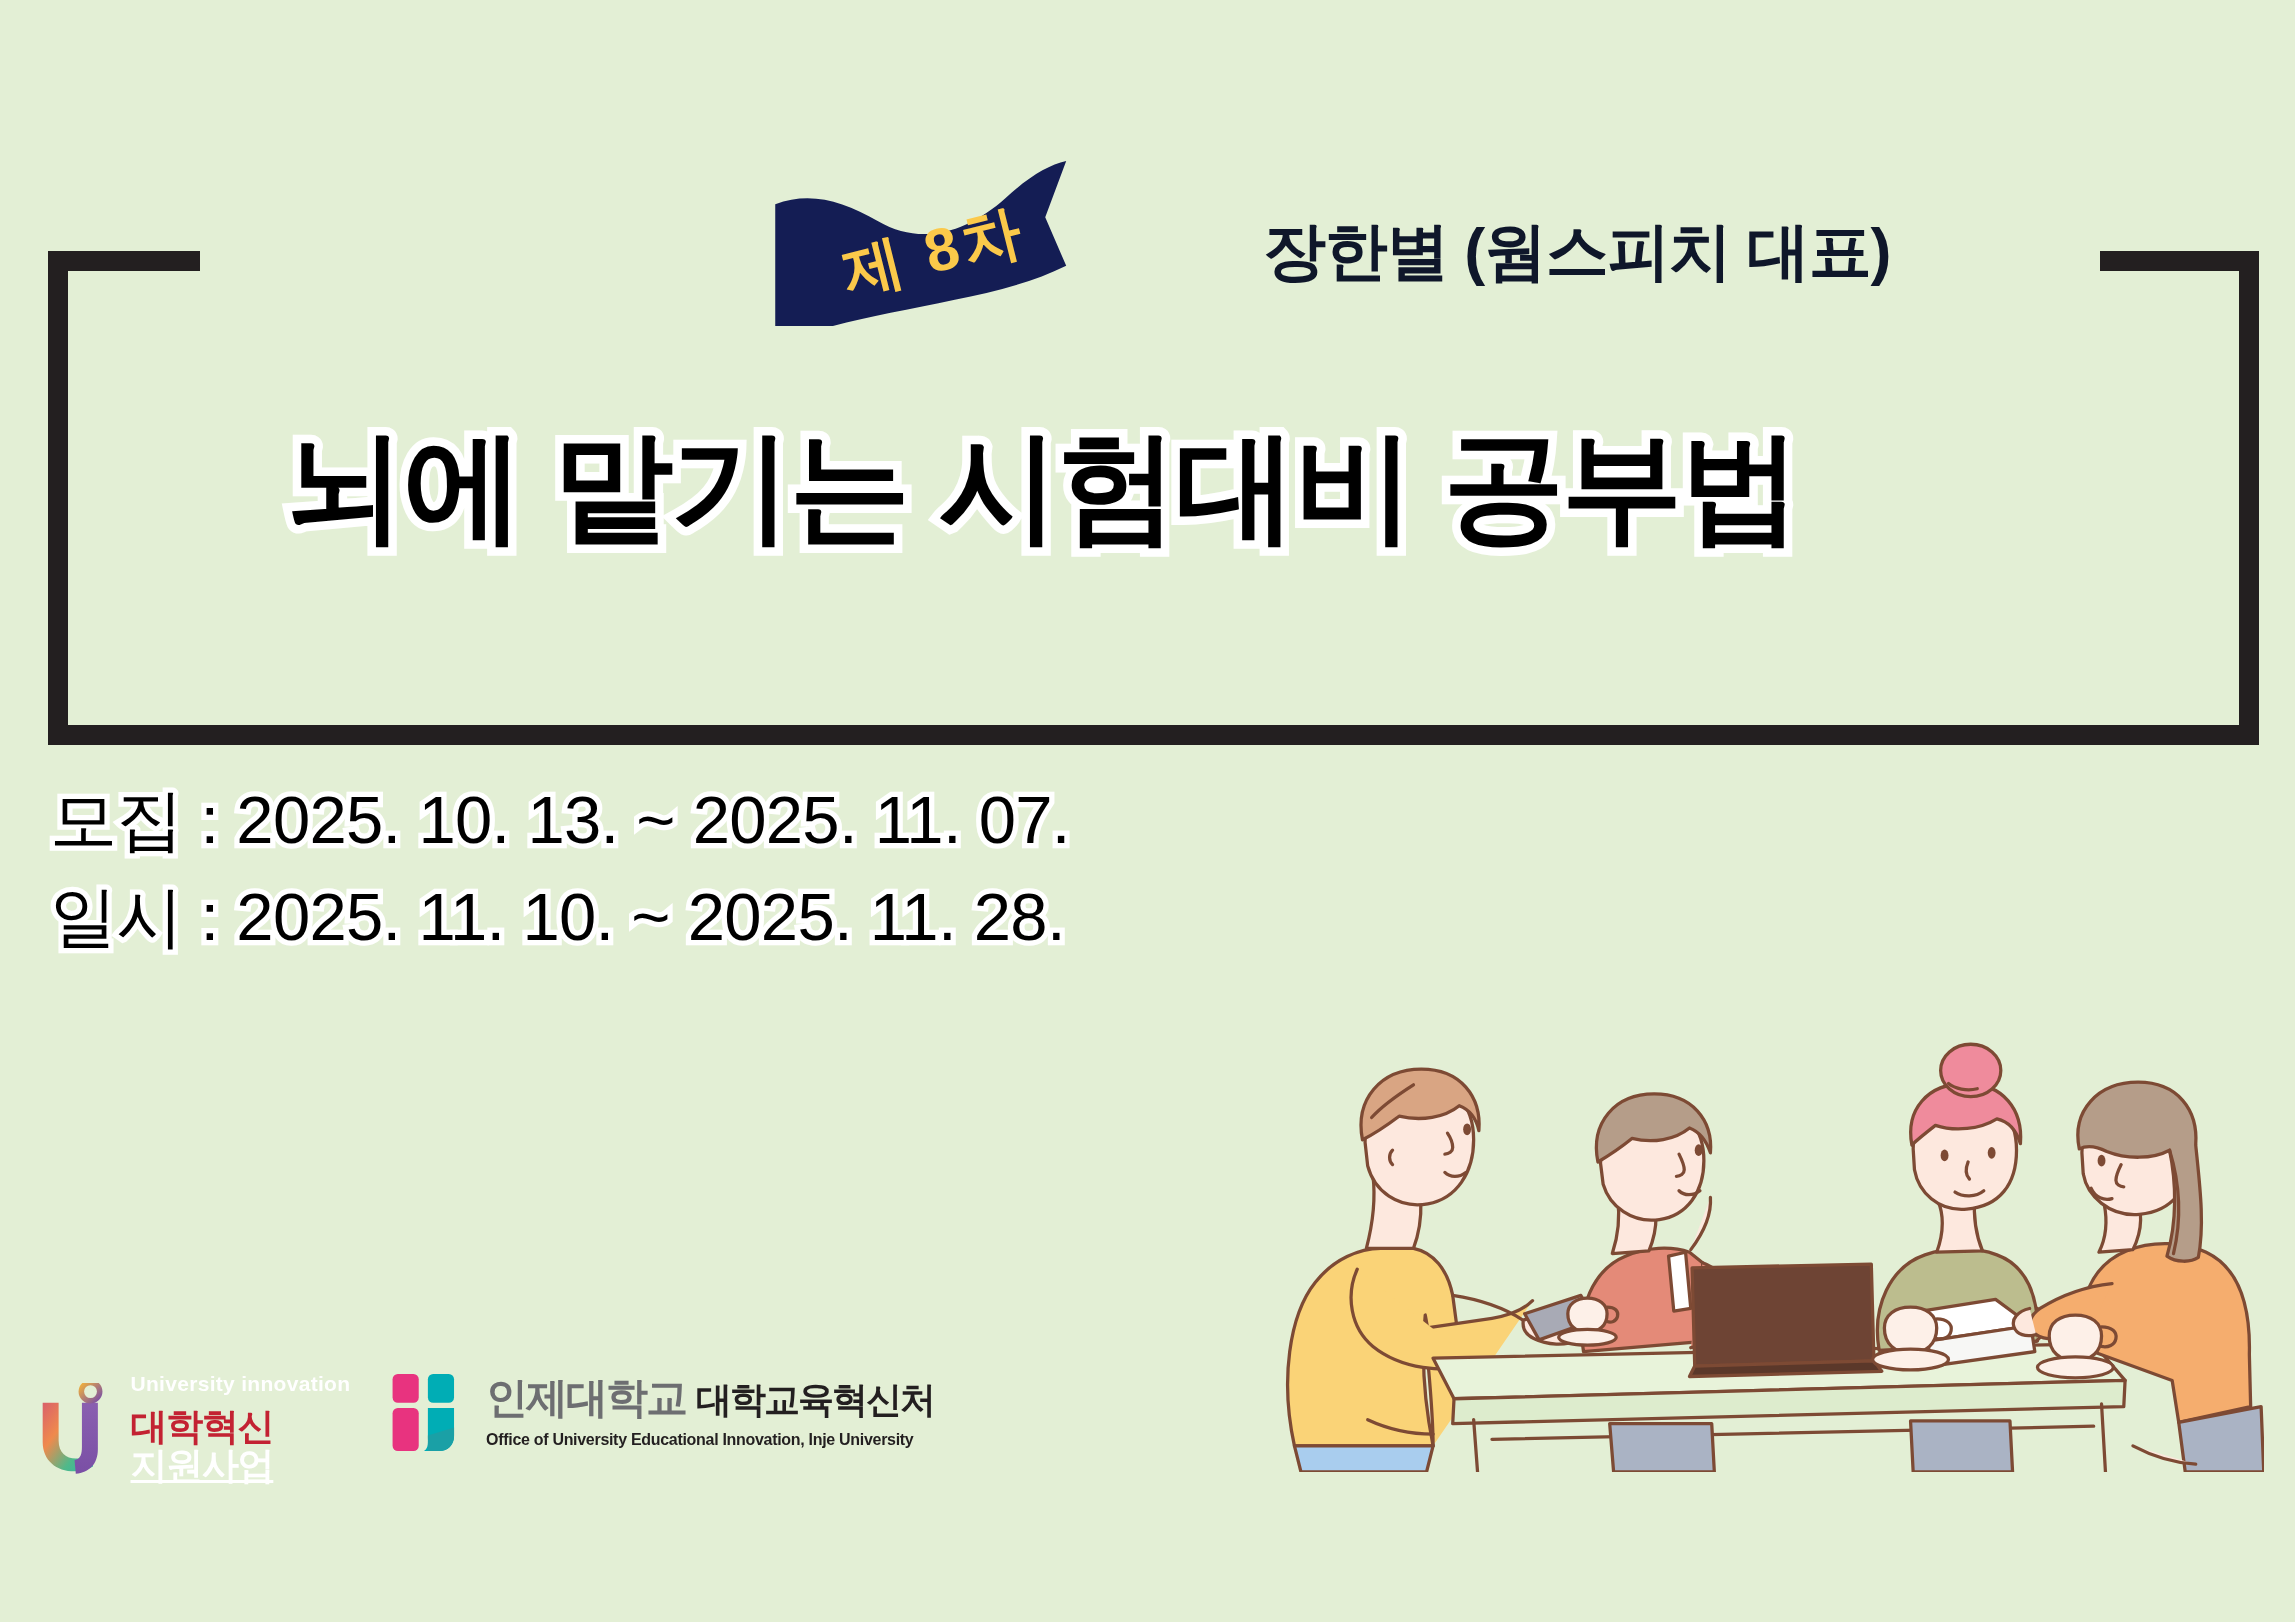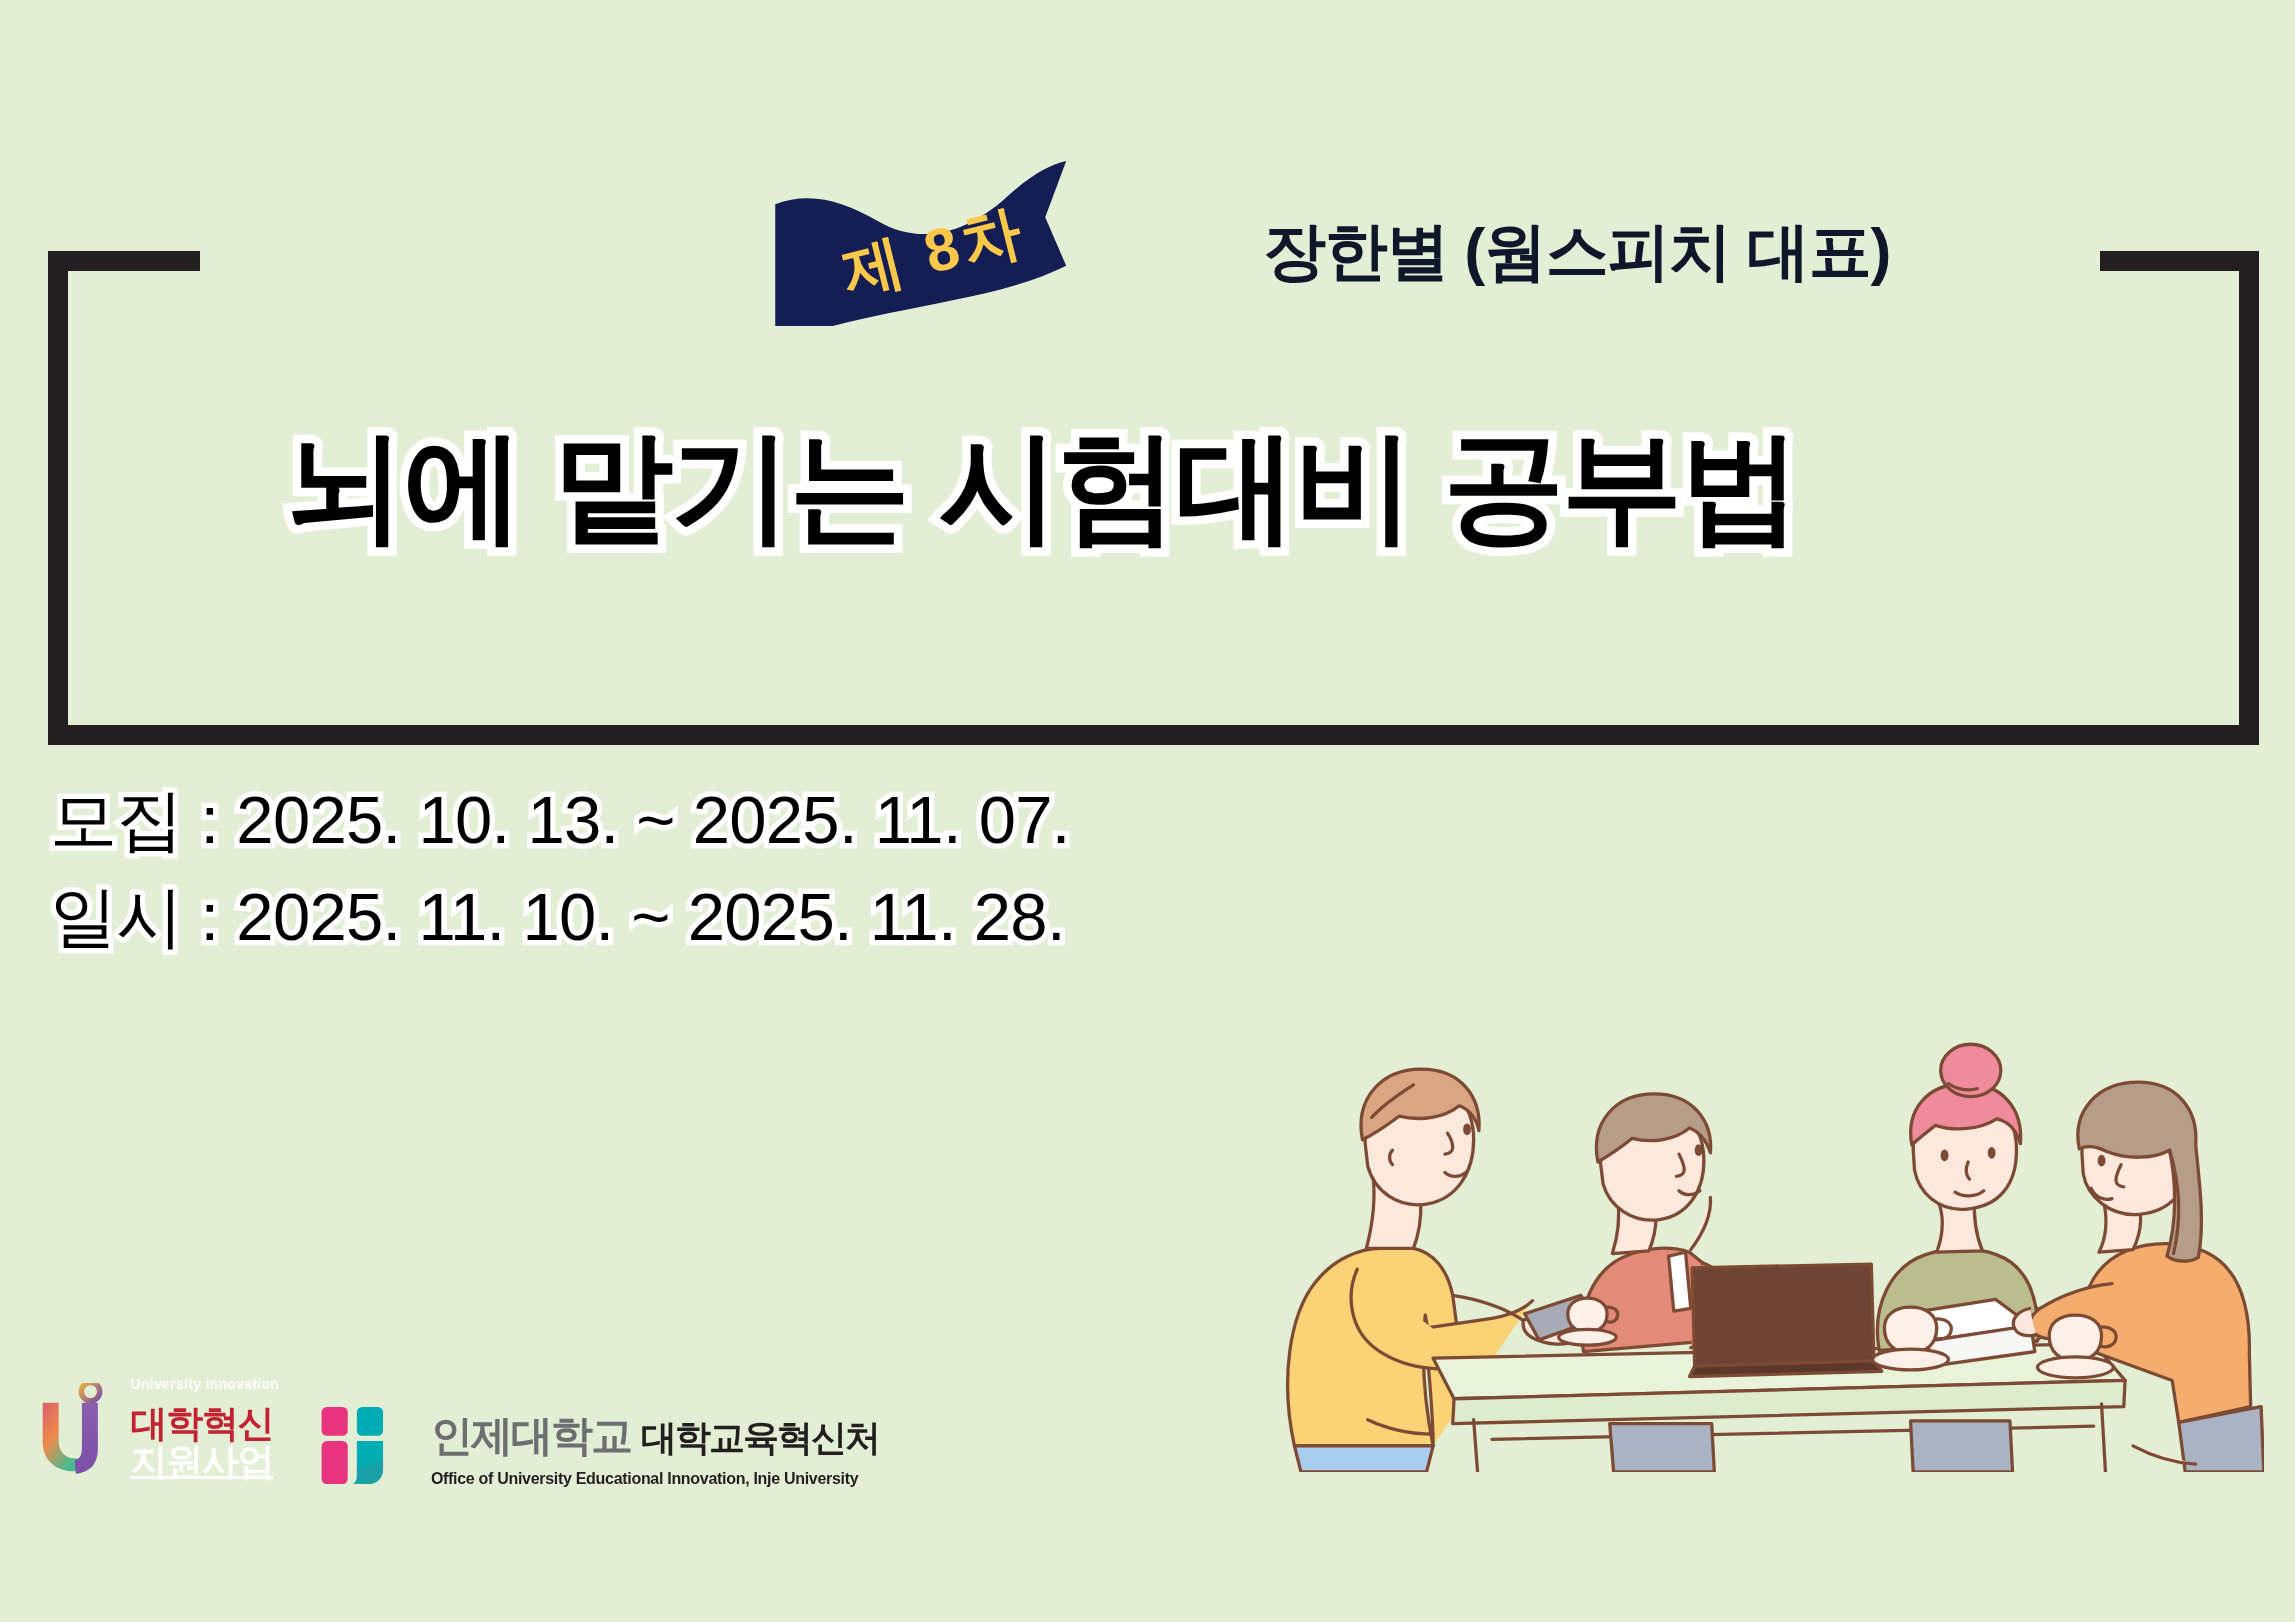--- a/index.html
+++ b/index.html
@@ -54,25 +54,25 @@
 
   
   .illus{position:absolute;left:1217px;top:988px;width:1047px;height:484px;}
   .illus svg{width:100%;height:100%;display:block;}
 
   
   .logos{position:absolute;left:39px;top:1358px;height:141px;display:flex;align-items:center;}
   .logo-ui{display:flex;align-items:center;height:118px;}
   .logo-ui svg{height:92px;width:auto;display:block;}
   .ui-words{margin-left:11.8px;line-height:1;}
-  .ui-en{font-size:14px;color:#ffffff;font-weight:600;letter-spacing:0.3px;margin-bottom:14px;}
+  .ui-en{font-size:21px;color:#ffffff;font-weight:600;letter-spacing:0.3px;margin-bottom:14px;}
   .ui-kr1{font-size:37px;color:#c32232;font-weight:700;letter-spacing:-1.3px;}
   .ui-kr2{font-size:37px;color:#ffffff;font-weight:700;letter-spacing:-1.3px;margin-top:1.3px;text-decoration:underline;}
 
-  .logo-inje{display:flex;align-items:flex-end;height:118px;margin-left:41px;gap:16px;}
+  .logo-inje{display:flex;align-items:flex-start;height:118px;margin-left:41px;}
   .inje-mark{width:79px;height:85px;position:relative;}
   .inje-words{margin-left:15.7px;}
   .inje-top{display:flex;align-items:baseline;white-space:nowrap;}
   .inje-name{font-size:42px;font-weight:700;color:#6d6e71;letter-spacing:-2px;}
   .inje-dept{font-size:36px;font-weight:700;color:#231f20;letter-spacing:-2px;margin-left:10px;}
   .inje-en{font-size:16px;font-weight:600;color:#231f20;letter-spacing:-0.3px;margin-top:5.2px;white-space:nowrap;}
 </style>
 </head>
 <body>
 

